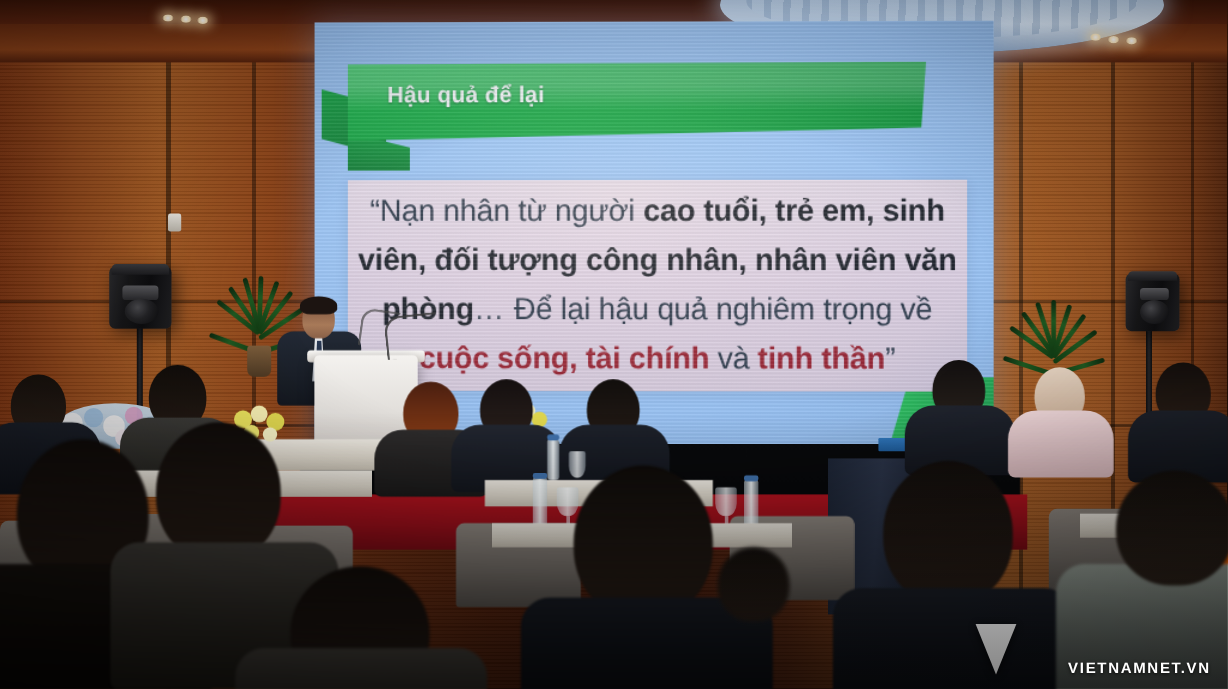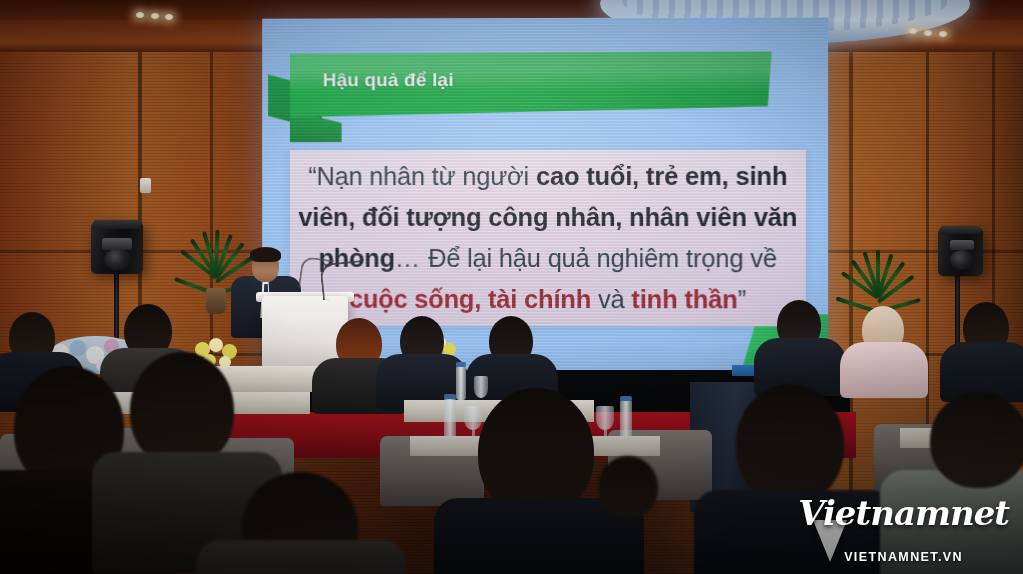--- a/index.html
+++ b/index.html
@@ -583,17 +583,16 @@
   <div class="head" style="left:598px; top:456px; width:60px; height:62px; background:linear-gradient(180deg,#130f0c,#2a1f18); filter:blur(1.6px);"></div>
 
   <div class="torso" style="left:880px; top:470px; width:170px; height:110px; background:linear-gradient(180deg,#9aa39a,#5d6560); filter:blur(1.3px);"></div>
   <div class="head" style="left:930px; top:392px; width:98px; height:96px; background:linear-gradient(180deg,#120e0b,#2e231b); filter:blur(1.3px);"></div>
 
   <div class="dim-fg"></div>
   <div class="wall-vignette"></div>
 
   <div class="wm-v"></div>
   <div class="wm">
-    <div class="wm-main">Vietnamnet</div>
     <div class="wm-sub">VIETNAMNET.VN</div>
   </div>
 
 </div>
 
 </body></html>

